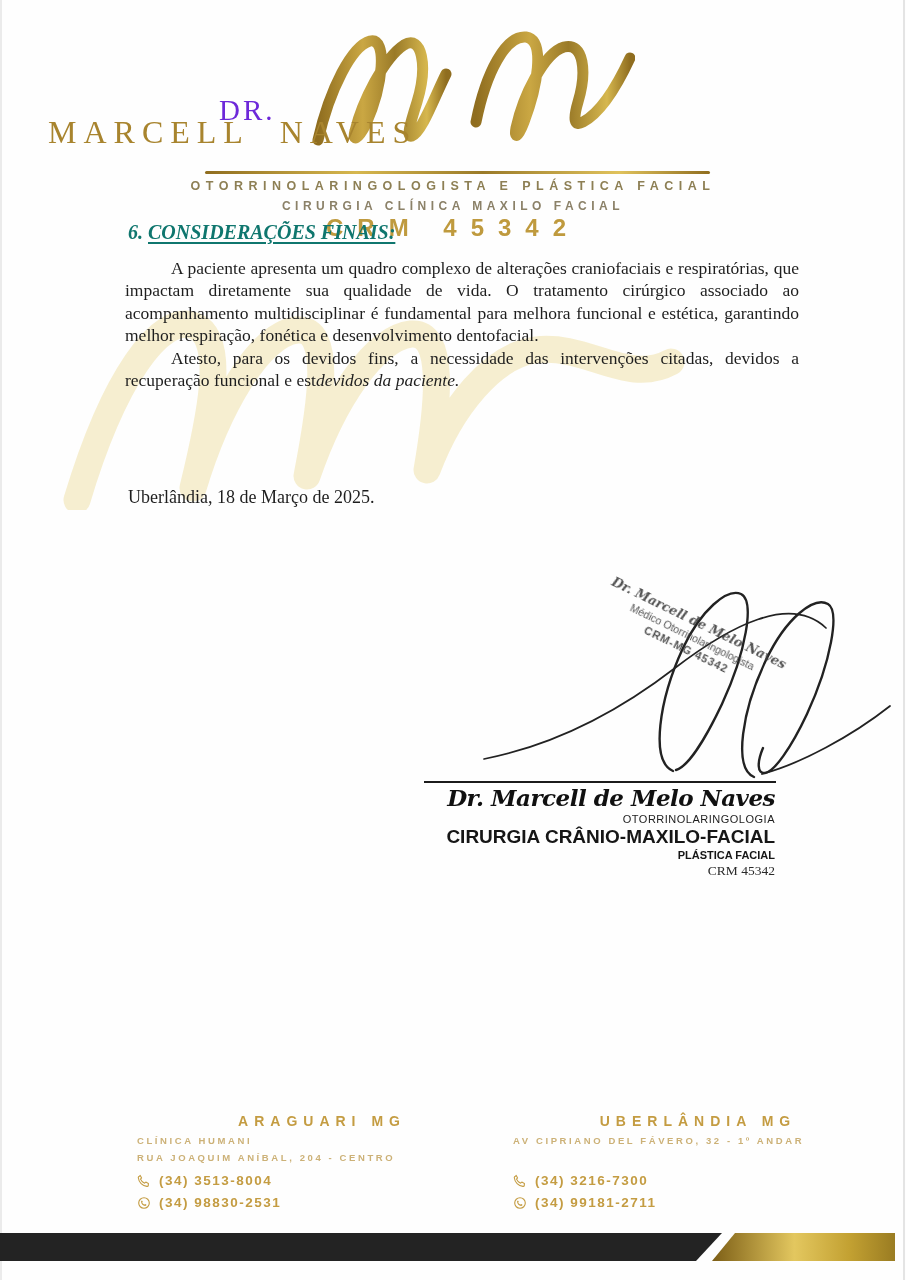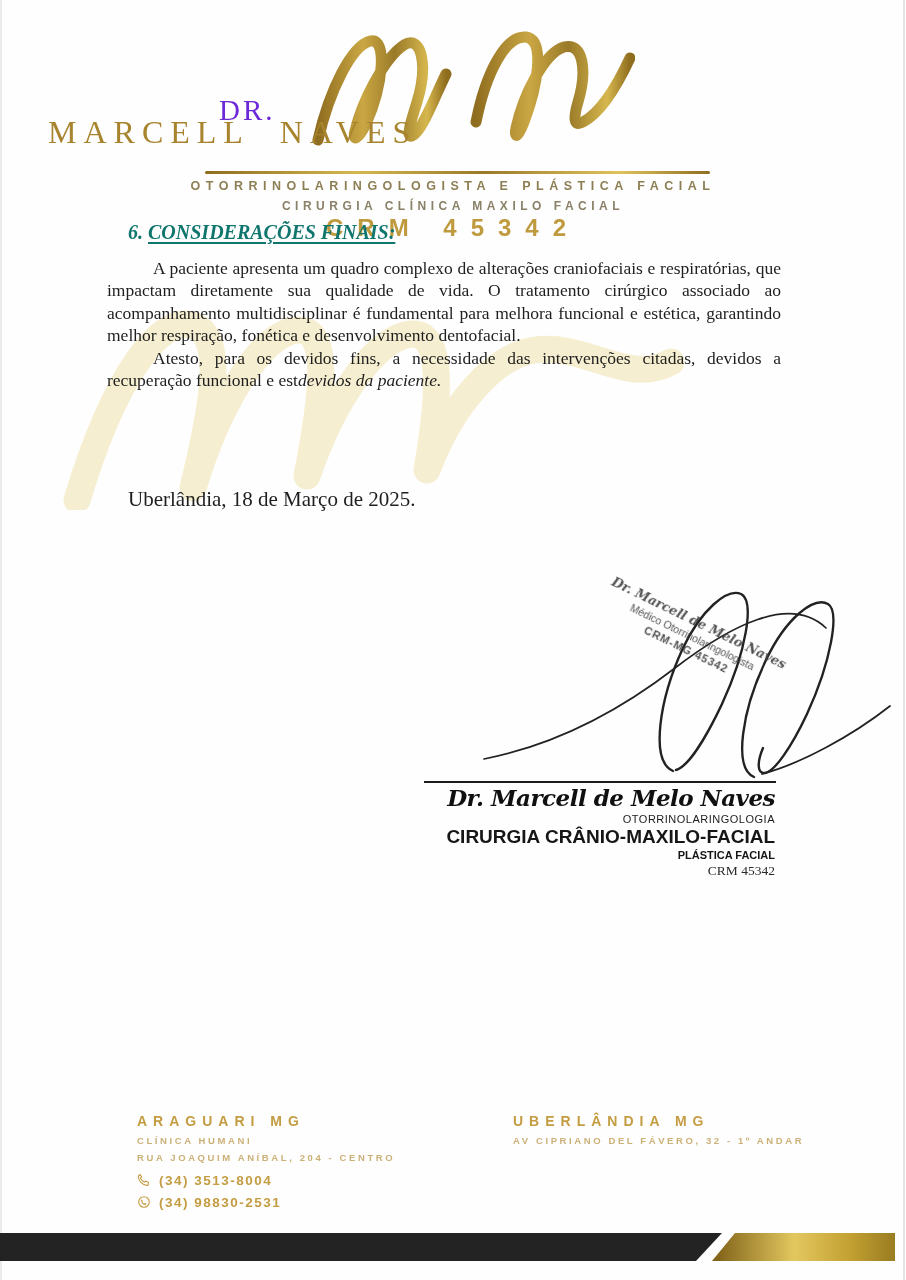--- a/index.html
+++ b/index.html
@@ -44,26 +44,26 @@
   }
 
   
   .section-heading{
     position:absolute;left:128px;top:221px;z-index:5;
     font-size:20px;font-weight:700;font-style:italic;color:#0f766e;
     font-family:"Liberation Serif",serif;white-space:nowrap;
   }
   .section-heading .u{text-decoration:underline;text-decoration-thickness:1.8px;text-underline-offset:3px;}
   .body-text{
-    position:absolute;left:107px;top:257px;width:674px;z-index:4;
+    position:absolute;left:125px;top:257px;width:674px;z-index:4;
     font-size:17.5px;line-height:22.4px;color:#1e1e1e;text-align:justify;
   }
   .body-text p{margin:0;text-indent:46px;}
   .dateline{
-    position:absolute;left:128px;top:487px;font-size:21px;color:#1e1e1e;z-index:4;
+    position:absolute;left:128px;top:487px;font-size:18px;color:#1e1e1e;z-index:4;
   }
 
   
   .watermark{position:absolute;left:55px;top:300px;z-index:1;opacity:0.55;}
 
   
   .sig-scrawl{position:absolute;left:470px;top:580px;z-index:6;}
   .stamp{
     position:absolute;left:578px;top:614px;width:230px;z-index:7;
     transform:rotate(26deg);transform-origin:50% 50%;
@@ -82,24 +82,24 @@
   }
   .sig-t1{font-family:"Liberation Sans",sans-serif;font-size:11px;color:#1c1c1c;letter-spacing:0.5px;margin-top:2px;}
   .sig-t2{font-family:"Liberation Sans",sans-serif;font-size:19px;font-weight:700;color:#161616;margin-top:1px;}
   .sig-t3{font-family:"Liberation Sans",sans-serif;font-size:11px;font-weight:700;color:#161616;margin-top:1px;}
   .sig-crm{font-family:"Liberation Serif",serif;font-size:13.5px;color:#2a2a2a;margin-top:2px;}
 
   
   .f-col{position:absolute;top:1113px;width:370px;height:110px;font-family:"Liberation Sans",sans-serif;}
   .f-col-left{left:137px;}
   .f-col-right{left:513px;}
-  .f-city{font-size:14px;font-weight:700;letter-spacing:6px;color:#c49c42;white-space:nowrap;}
+  .f-city{font-size:14px;font-weight:700;letter-spacing:6px;color:#c49c42;white-space:nowrap;text-align:center;}
   .f-sub{font-size:9.5px;font-weight:700;letter-spacing:2.6px;color:#ccb177;margin-top:6px;white-space:nowrap;}
   .f-phones{position:absolute;left:0;top:60px;}
-  .f-row{display:flex;align-items:flex-start;gap:8px;margin-bottom:7px;}
+  .f-row{display:flex;align-items:flex-end;gap:8px;margin-bottom:7px;}
   .f-num{font-size:13.5px;font-weight:700;letter-spacing:1.5px;color:#c49c42;white-space:nowrap;}
   .f-icon{width:14px;height:14px;flex:0 0 auto;}
 
   
   .accent-bar{position:absolute;left:0;top:1231px;z-index:9;}
 </style>
 </head>
 <body>
 
 <div class="page">
@@ -179,20 +179,35 @@
             <path d="M5,4.4 L5.8,5.7 L5.2,6.4 C5.6,7.3 6.5,8.2 7.5,8.6 L8.2,8 L9.5,8.8 C9.4,9.6 8.8,10 8,9.9 C5.9,9.5 4.4,8 4.1,5.9 C4,5.2 4.4,4.5 5,4.4 Z" fill="#c49c42"></path>
           </svg>
         <span class="f-num">(34) 98830-2531</span>
       </div>
     </div>
   </div>
 
   <div class="f-col f-col-right">
     <div class="f-city">UBERLÂNDIA MG</div>
     <div class="f-sub">AV CIPRIANO DEL FÁVERO, 32 - 1º ANDAR</div>
+    <div class="f-phones">
+      <div class="f-row">
+        <svg class="f-icon" viewBox="0 0 14 14">
+            <path d="M3.2,1.4 L4.6,3.9 L3.5,5.1 C4.2,6.8 5.8,8.4 7.6,9.2 L8.8,8.1 L11.4,9.4 L11.3,11.3 C11.2,12 10.6,12.5 9.9,12.4 C5.4,11.8 1.8,8.3 1.3,3.8 C1.2,3.1 1.7,2.4 2.4,2.3 Z" fill="none" stroke="#c49c42" stroke-width="1.1" stroke-linejoin="round"></path>
+          </svg>
+        <span class="f-num">(34) 3216-7300</span>
+      </div>
+      <div class="f-row">
+        <svg class="f-icon" viewBox="0 0 14 14">
+            <circle cx="7" cy="7" r="5.3" fill="none" stroke="#c49c42" stroke-width="1.1"></circle>
+            <path d="M5,4.4 L5.8,5.7 L5.2,6.4 C5.6,7.3 6.5,8.2 7.5,8.6 L8.2,8 L9.5,8.8 C9.4,9.6 8.8,10 8,9.9 C5.9,9.5 4.4,8 4.1,5.9 C4,5.2 4.4,4.5 5,4.4 Z" fill="#c49c42"></path>
+          </svg>
+        <span class="f-num">(34) 99181-2711</span>
+      </div>
+    </div>
   </div>
 
   <svg class="accent-bar" width="906" height="32" viewBox="0 0 906 32">
     <defs>
       <linearGradient id="goldbar" x1="0" y1="0" x2="1" y2="0">
         <stop offset="0" stop-color="#7c5e16"></stop>
         <stop offset="0.45" stop-color="#e3c75f"></stop>
         <stop offset="0.75" stop-color="#c3a132"></stop>
         <stop offset="1" stop-color="#9a7c22"></stop>
       </linearGradient>

